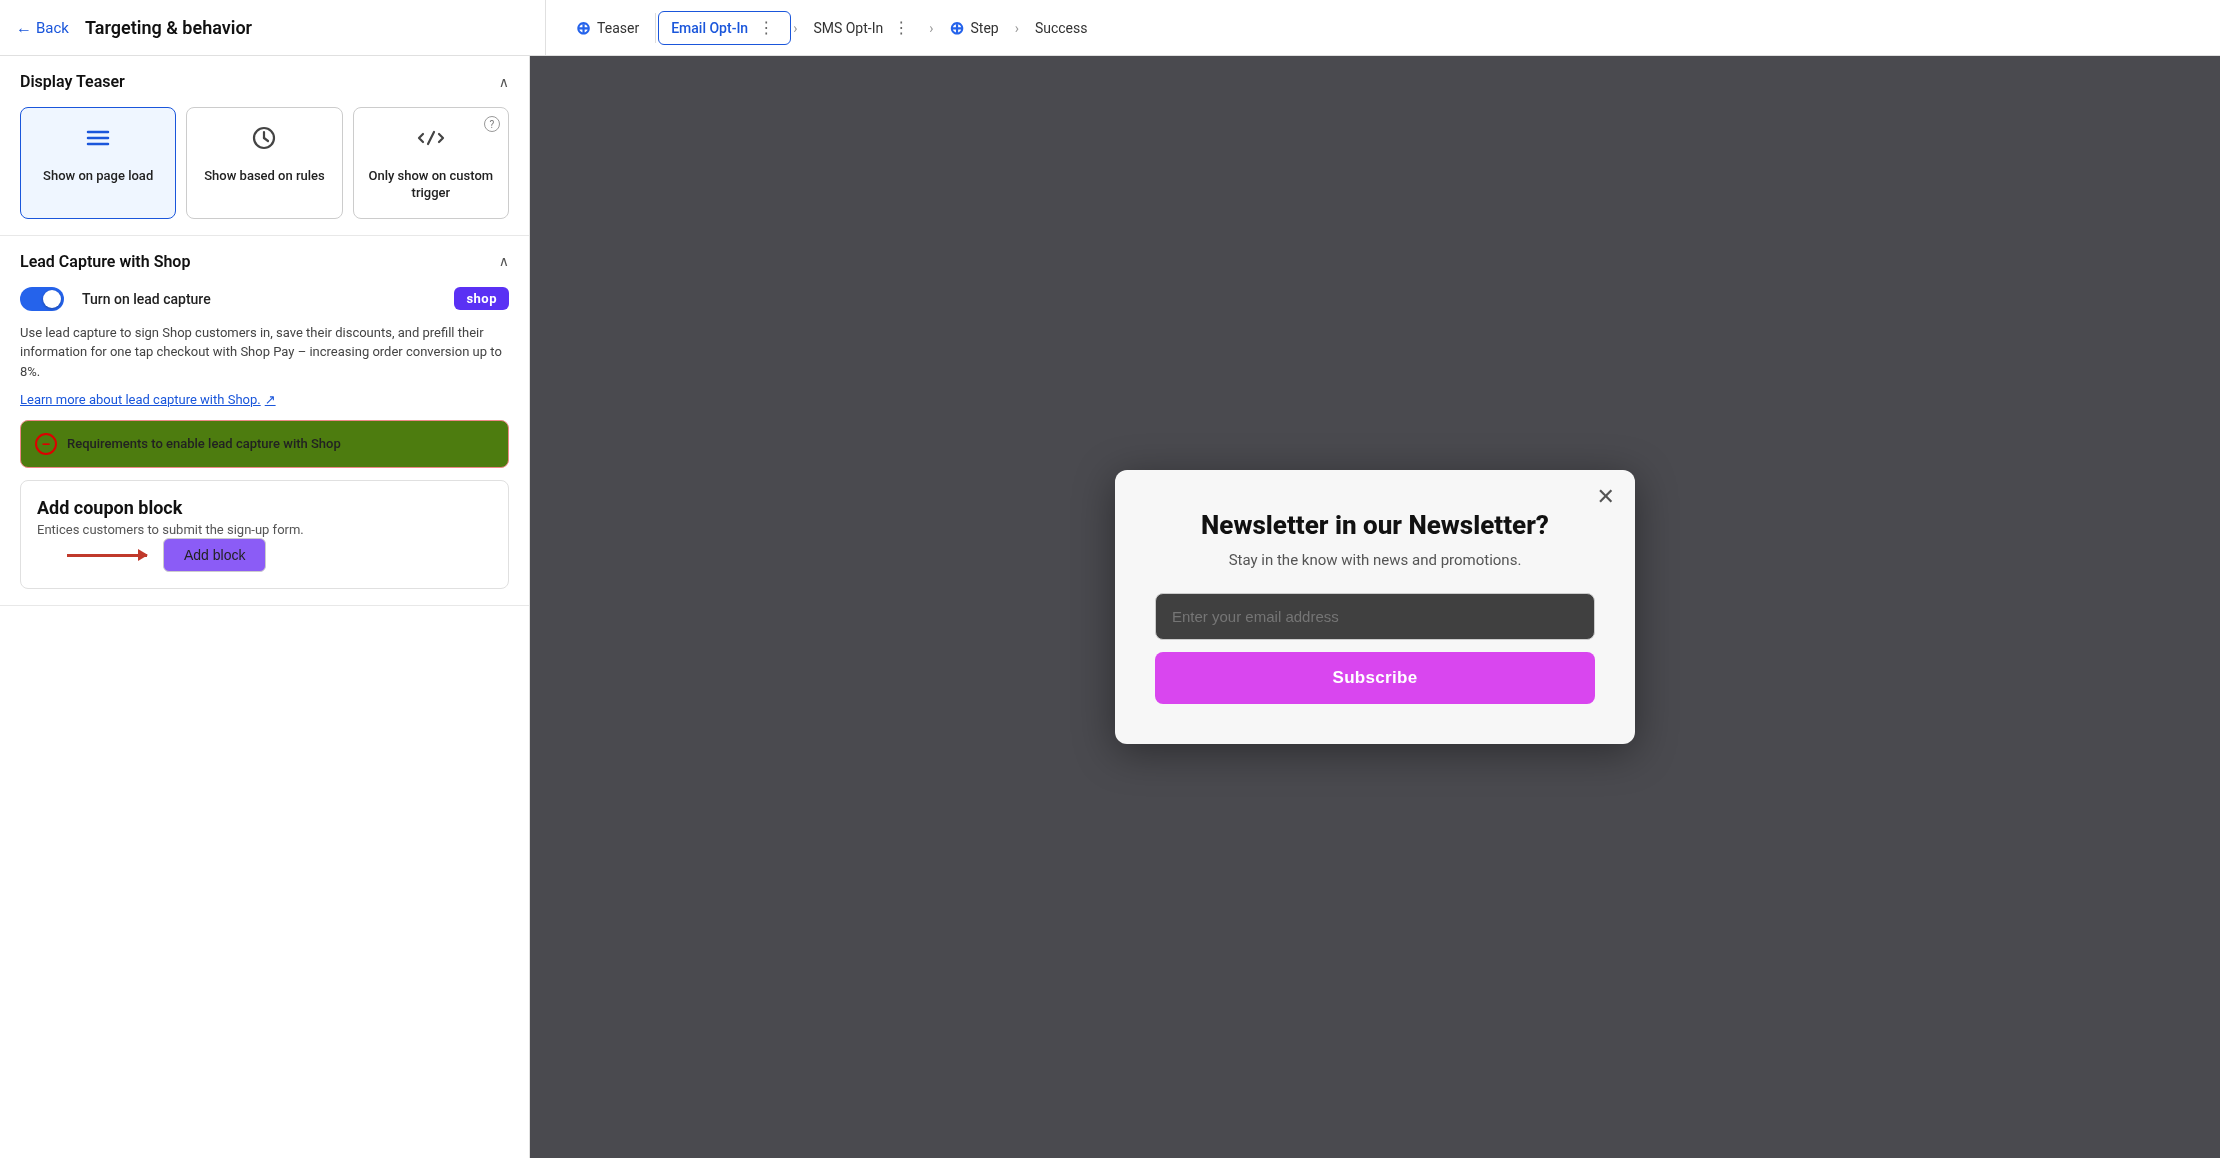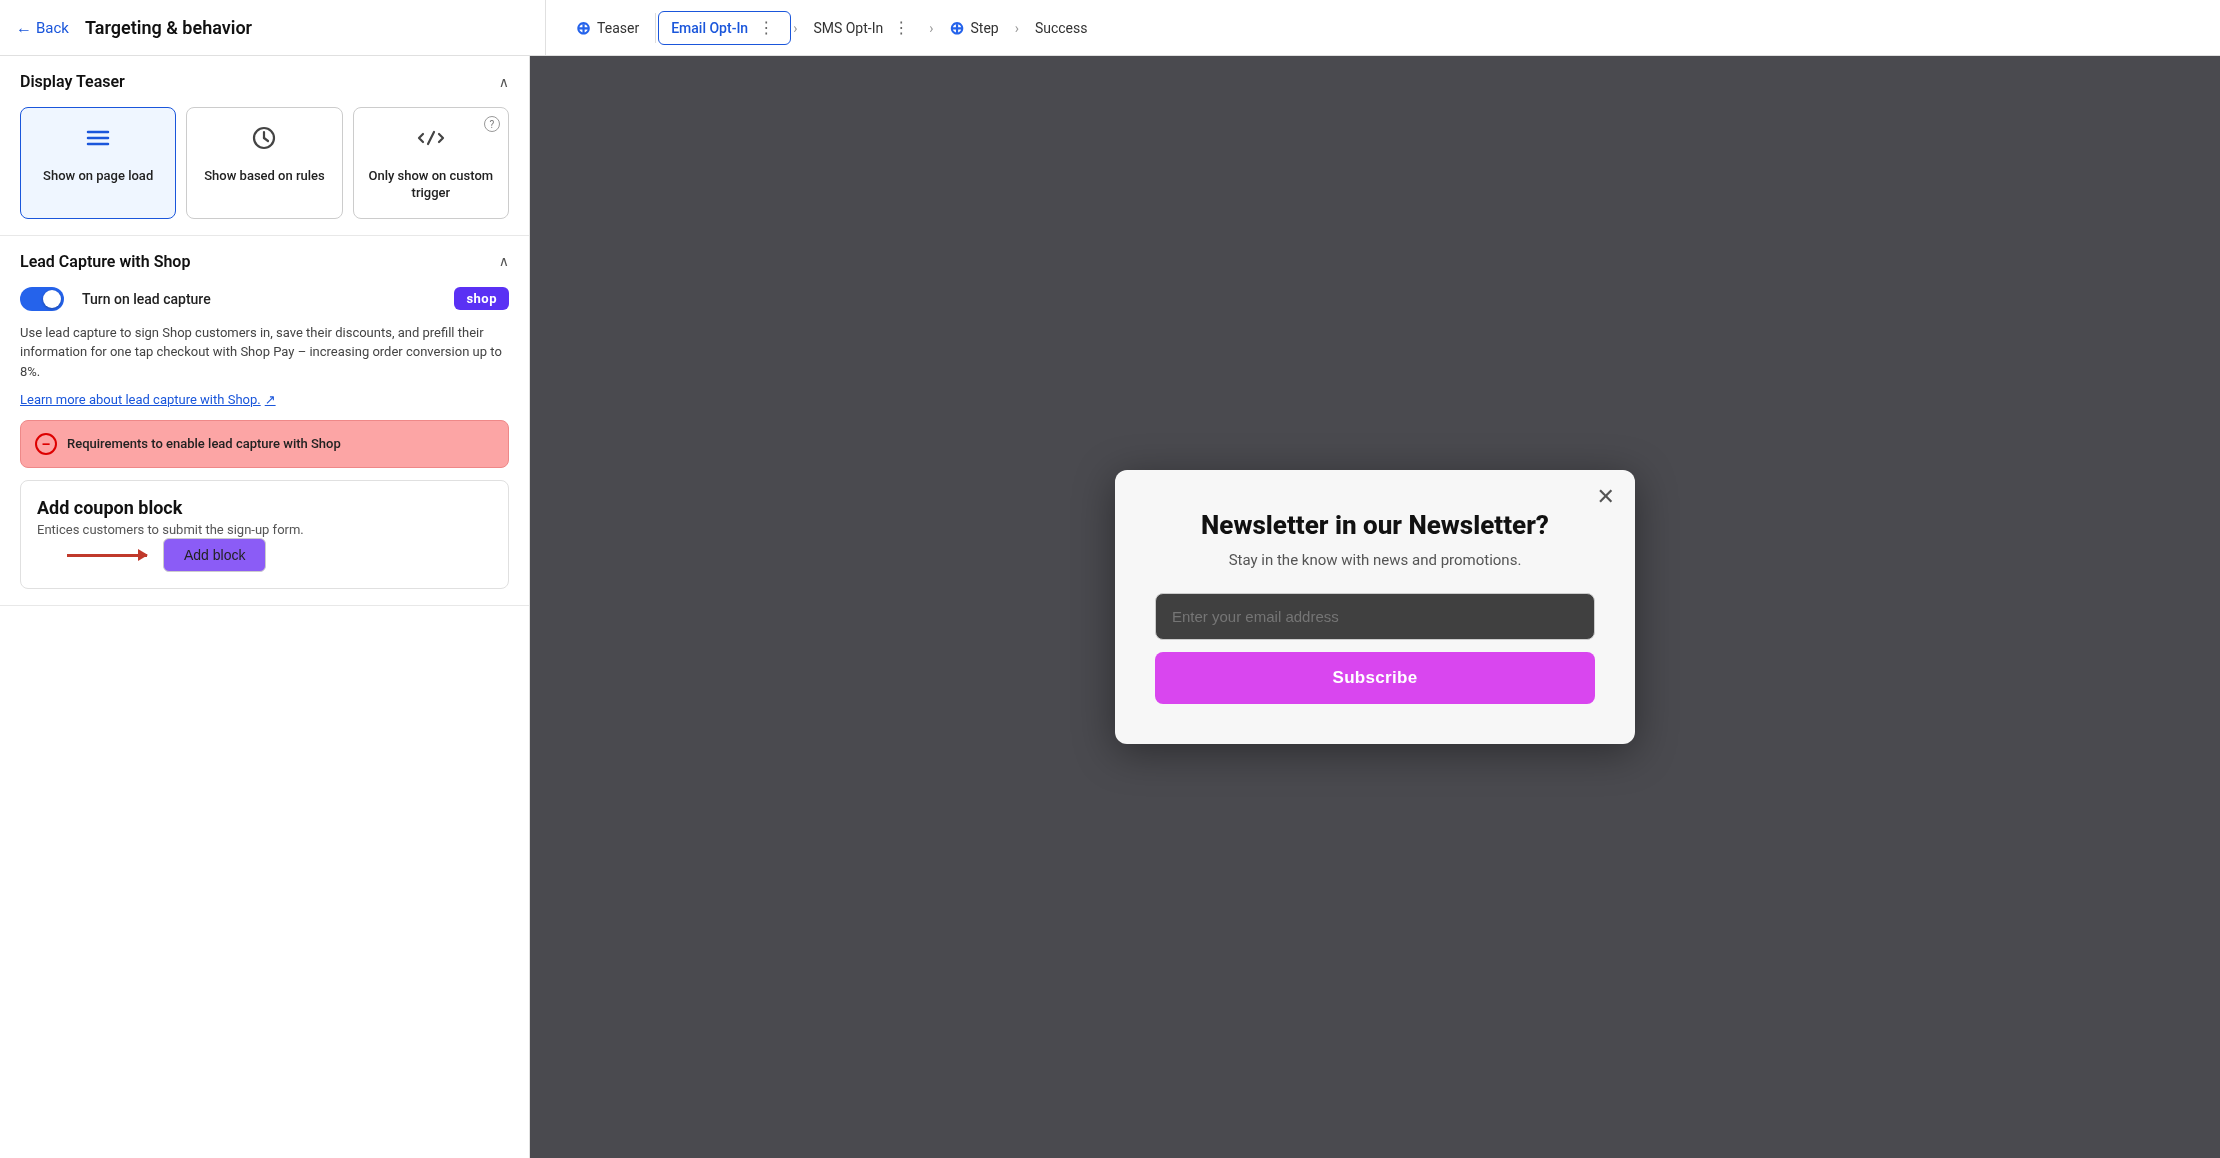--- a/index.html
+++ b/index.html
@@ -242,21 +242,21 @@
       gap: 4px;
     }
     .requirements-box {
       border: 1.5px solid #e88;
       border-radius: 8px;
       padding: 12px 14px;
       display: flex;
       align-items: center;
       gap: 10px;
       margin-top: 12px;
-      background: #fca5a5;
+      background: #4d7c0f;
     }
     .req-icon {
       width: 22px;
       height: 22px;
       border-radius: 50%;
       border: 2.5px solid #d00;
       display: flex;
       align-items: center;
       justify-content: center;
       flex-shrink: 0;

